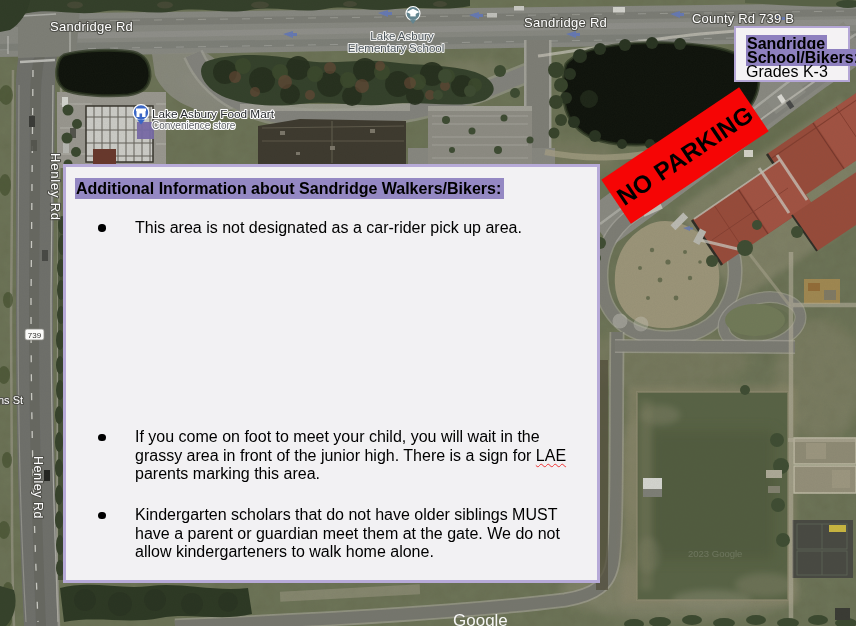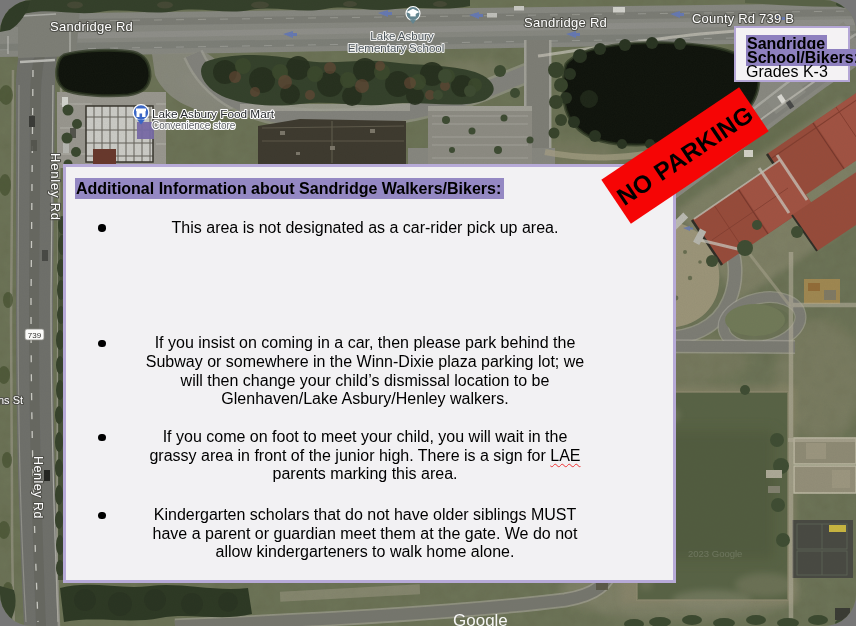--- a/index.html
+++ b/index.html
@@ -1,20 +1,20 @@
 <!DOCTYPE html>
 <html><head>
 <meta charset="utf-8">
 <style>
 html,body{margin:0;padding:0;background:#777;}
-#stage{position:relative;width:856px;height:626px;overflow:hidden;font-family:"Liberation Sans",sans-serif;background:#79805f;border-radius:32px;}
+#stage{position:relative;width:856px;height:626px;overflow:hidden;font-family:"Liberation Sans",sans-serif;background:#79805f;}
 #map{position:absolute;left:0;top:0;}
-#infobox{position:absolute;left:63px;top:164px;width:613px;height:419px;background:#f2f1f3;border:3px solid #b7aad8;box-sizing:border-box;color:#000;}
+#infobox{position:absolute;left:63px;top:164px;width:537px;height:419px;background:#f2f1f3;border:3px solid #b7aad8;box-sizing:border-box;color:#000;}
 #infobox .title{position:absolute;left:9px;top:11px;background:#9488c3;font-weight:bold;font-size:16px;line-height:21px;padding:0 3px 0 1px;white-space:nowrap;}
-#infobox .li{position:absolute;left:69px;width:460px;font-size:16px;line-height:18.6px;text-align:center;}
+#infobox .li{position:absolute;left:69px;width:460px;font-size:16px;line-height:18.6px;}
 #infobox .li:before{content:"";position:absolute;left:-37px;top:5.5px;width:7.5px;height:7.5px;border-radius:50%;background:#000;}
 #banner{position:absolute;left:602px;top:129px;width:166px;height:53px;background:#f60505;transform:rotate(-33.9deg);display:flex;align-items:center;justify-content:center;font-weight:bold;font-size:24.5px;color:#000;white-space:nowrap;letter-spacing:0.3px;}
 #swbox{position:absolute;left:734px;top:26px;width:116px;height:56px;background:#f4f2f4;border:2px solid #b4a6d6;box-sizing:border-box;font-size:16px;font-weight:bold;line-height:14px;padding:9px 0 0 10px;color:#000;}
 #swbox .hl{background:#8e80bf;padding:0 2px 0 1px;}
 #swbox .plain{font-weight:normal;}
 .wavy{text-decoration:underline wavy #e33;text-decoration-thickness:1px;text-underline-offset:2px;}
 </style>
 </head>
 <body>
 <div id="stage">
@@ -529,21 +529,20 @@
 <text x="688" y="557" font-family="Liberation Sans, sans-serif" font-size="9.5" fill="#ffffff" opacity="0.15">2023 Google</text>
 </svg>
 
 <div id="infobox">
 
   <div class="title">Additional Information about Sandridge Walkers/Bikers:</div>
 
   <div class="li" style="top:51.5px">This area is not designated as a car-rider pick up area.</div>
 
 
-  <div class="li" style="top:167.4px">If you insist on coming in a car, then please park behind the<br>Subway or somewhere in the Winn-Dixie plaza parking lot; we<br>will then change your child’s dismissal location to be<br>Glenhaven/Lake Asbury/Henley walkers.</div>
 
   <div class="li" style="top:339px">Kindergarten scholars that do not have older siblings MUST<br>have a parent or guardian meet them at the gate. We do not<br>allow kindergarteners to walk home alone.</div>
 
   <div class="li" style="top:261.2px">If you come on foot to meet your child, you will wait in the<br>grassy area in front of the junior high. There is a sign for <span class="wavy">LAE</span><br>parents marking this area.</div>
 </div>
 
 <div id="banner">NO PARKING</div>
 
 <div id="swbox"><span class="hl">Sandridge</span><br><span class="hl">School/Bikers:</span><br><span class="plain">Grades K-3</span></div>
 </div>

